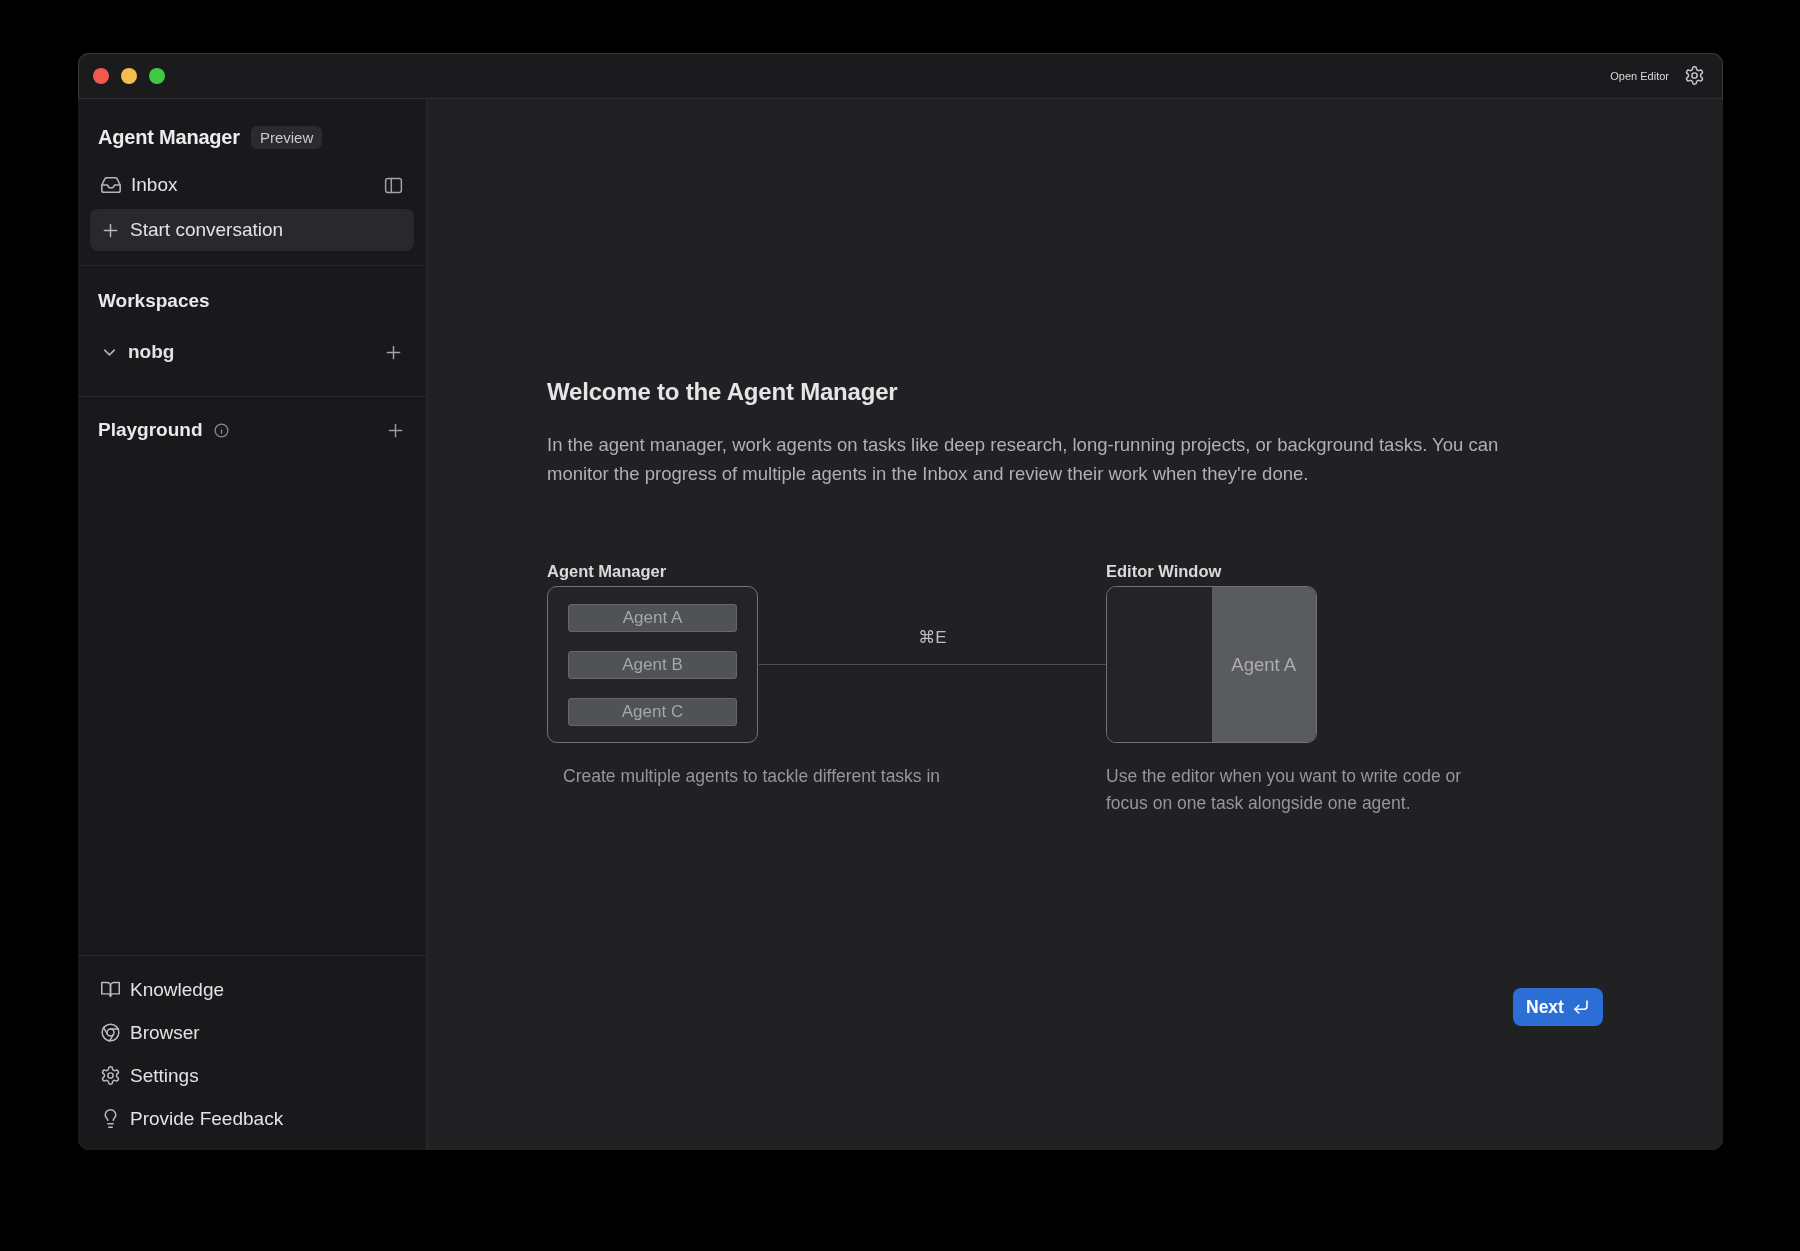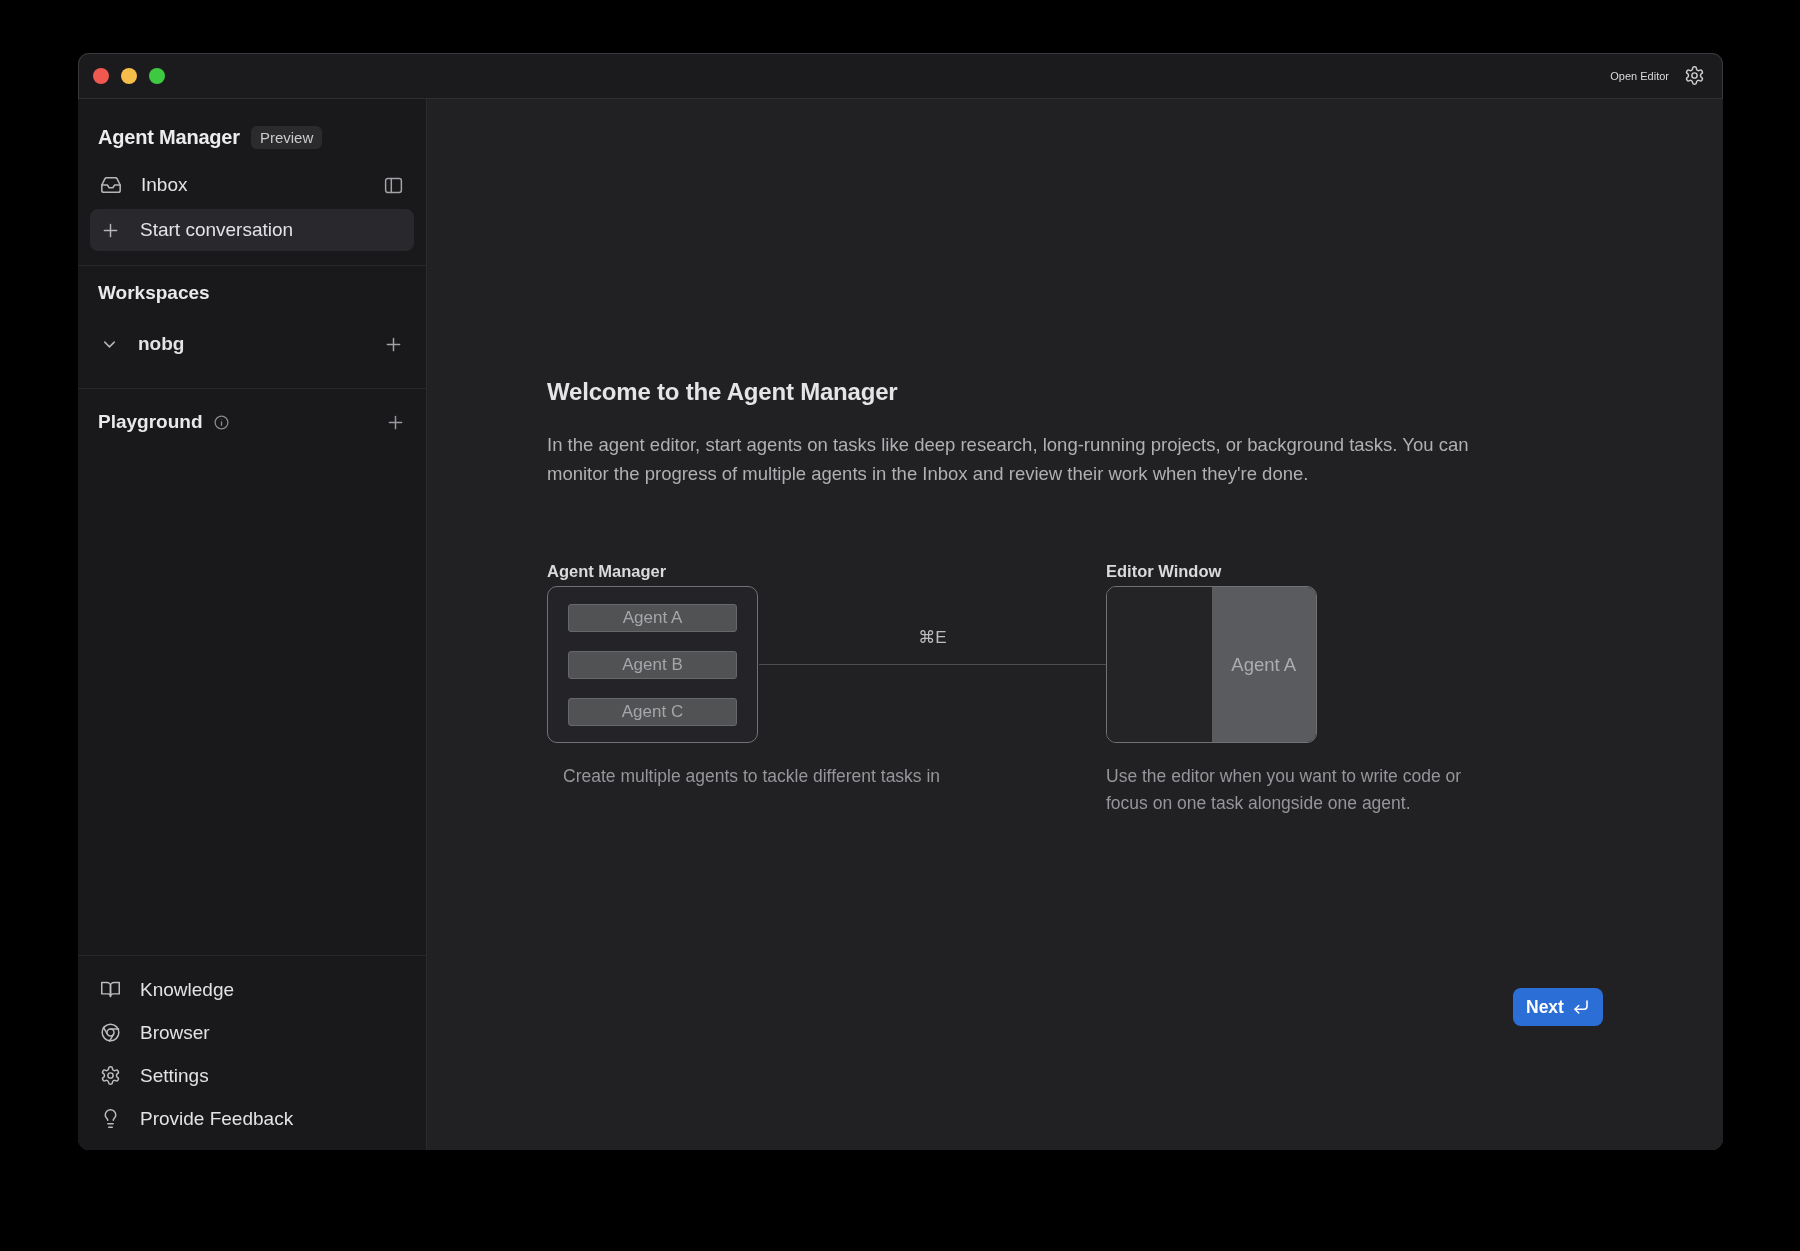--- a/index.html
+++ b/index.html
@@ -37,30 +37,30 @@
     flex:none; width:349px; background:#19191c; border-right:1px solid #2b2b2e;
     position:relative; padding:26px 12px 0; font-size:19px;
   }
   .sb-title-row { display:flex; align-items:center; gap:11px; padding:0 8px; height:24px; margin-bottom:16px; }
   .sb-app-title { font-size:20px; font-weight:600; color:#ececee; letter-spacing:-.2px; }
   .badge {
     background:#2b2b2e; color:#cbcbce; font-size:15px; padding:4px 9px;
     border-radius:6px; line-height:1;
   }
   .sb-row {
-    height:40px; display:flex; align-items:center; gap:19px; padding:0 10px;
+    height:40px; display:flex; align-items:center; gap:9px; padding:0 10px;
     border-radius:8px; color:#e3e3e5; cursor:default;
   }
   .sb-row .icon { display:flex; color:#b5b5b8; flex:none; }
   .sb-row .trail { margin-left:auto; display:flex; color:#a3a3a7; }
   .sb-row.active { background:#29292d; margin-top:4px; height:42px; }
   .sb-divider { height:1px; background:#28282b; margin:14px -12px; }
   .sb-divider.lower { margin:24px -12px 22px; }
   .sb-section-header { padding:0 8px; height:22px; display:flex; align-items:center; gap:8px;
-    font-weight:600; color:#e9e9eb; margin-top:16px; }
+    font-weight:600; color:#e9e9eb; margin-top:24px; }
   .sb-section-header .trail { margin-left:auto; display:flex; color:#9a9a9e; }
   .row-workspace { margin-top:20px; }
   .row-workspace .ws-name { font-weight:600; }
   .row-open-ws { margin-top:16px; color:#7f7f83; }
   .row-open-ws .icon { color:#7f7f83; }
   .row-playground { margin-top:0; padding:0 8px; }
   .info { color:#8a8a8e; display:flex; margin-left:2px; }
   .sidebar-footer {
     position:absolute; left:0; right:0; bottom:0;
     border-top:1px solid #28282b; padding:12px 12px 10px;
@@ -248,21 +248,21 @@
           <span>Provide Feedback</span>
         </div>
       </div>
     </div>
 
     <div class="main">
 
       <h1 class="page-title">Welcome to the Agent Manager</h1>
 
       <p class="intro">
-        <span>In the agent editor, start agents on tasks like deep research, long-running projects, or background tasks. You can</span>
+        <span>In the agent manager, work agents on tasks like deep research, long-running projects, or background tasks. You can</span>
         <span>monitor the progress of multiple agents in the Inbox and review their work when they're done.</span>
       </p>
 
       <div class="diagram-label left">Agent Manager</div>
       <div class="diagram-label right">Editor Window</div>
 
       <div class="diagram-box box-agents">
         <div class="agent-pill">Agent A</div>
         <div class="agent-pill">Agent B</div>
         <div class="agent-pill">Agent C</div>

